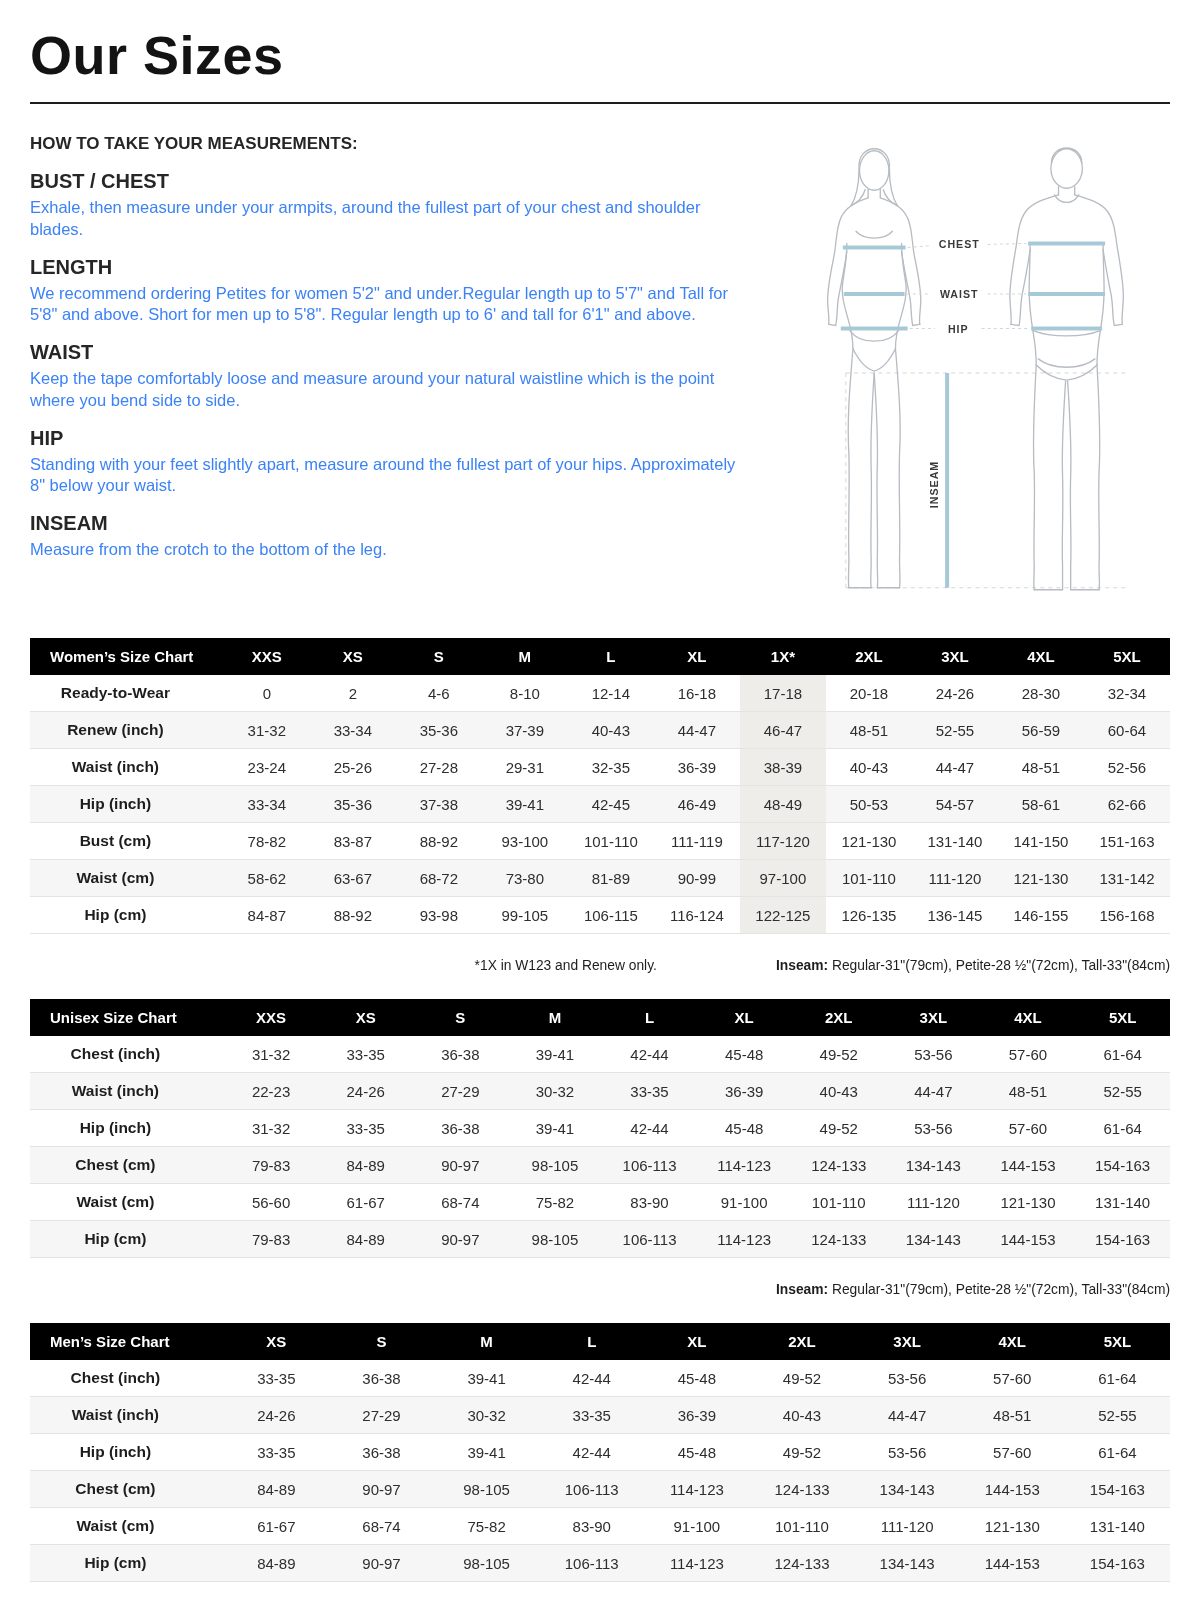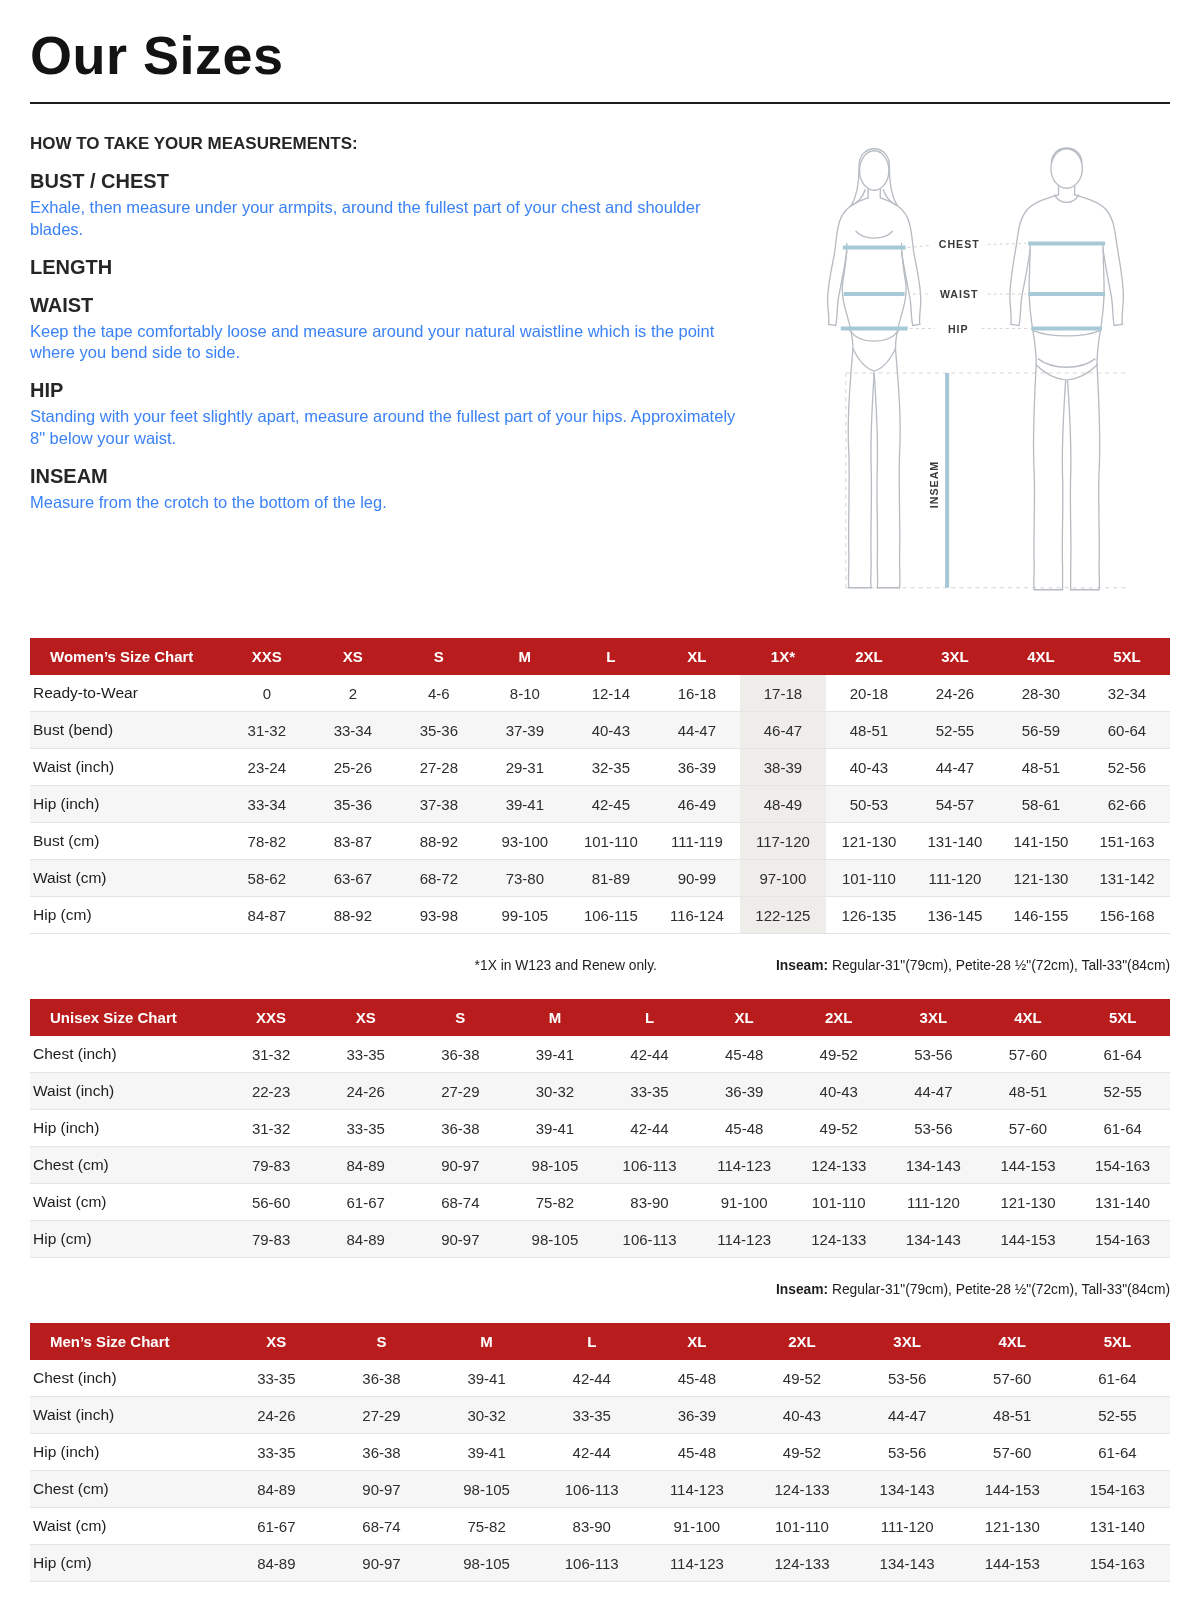--- a/index.html
+++ b/index.html
@@ -25,30 +25,30 @@
   .mi { margin-bottom:15px; }
   .mi-title { font-size:20px; font-weight:700; color:#262626; margin:0 0 4px; }
   .mi-body { font-size:16.5px; line-height:1.32; color:#3b82f6; margin:0; }
 
   .tables { margin-top:14px; }
   .size-table {
     width:100%; border-collapse:collapse; table-layout:fixed;
     font-size:15px; margin-top:26px;
   }
   .size-table thead th {
-    background:#b91c1c; color:#ffffff; font-weight:700;
+    background:#000000; color:#ffffff; font-weight:700;
     padding:10px 3px; text-align:center; font-size:15px;
   }
   .size-table th.table-title {
     text-align:left; padding-left:20px; width:17%;
   }
   .size-table tbody tr:nth-child(even) { background:#f6f6f6; }
   .size-table tbody th.row-label {
-    text-align:left; padding:9px 26px 9px 3px;
-    font-weight:400; color:#1d1d1d; border-bottom:1px solid #e4e4e4;
+    text-align:center; padding:9px 26px 9px 3px;
+    font-weight:700; color:#1d1d1d; border-bottom:1px solid #e4e4e4;
     font-size:15.5px;
   }
   .size-table tbody td {
     text-align:center; padding:9px 3px; color:#2e2e2e;
     border-bottom:1px solid #e4e4e4;
   }
   .size-table tbody td.hl { background:#efede9; }
 
   .table-foot { display:flex; align-items:baseline; margin-top:24px; font-size:13.8px; color:#1e1e1e; }
   .footnote-star { margin-left:39%; }
@@ -71,20 +71,21 @@
   <div class="top-area">
     <div class="instructions">
       <div class="how-heading">HOW TO TAKE YOUR MEASUREMENTS:</div>
 
       <div class="mi">
         <p class="mi-title">BUST / CHEST</p>
         <p class="mi-body">Exhale, then measure under your armpits, around the fullest part of your chest and shoulder blades.</p>
       </div>
       <div class="mi">
         <p class="mi-title">LENGTH</p>
+        <p class="mi-body">We recommend ordering Petites for women 5'2" and under.Regular length up to 5'7" and Tall for 5'8" and above. Short for men up to 5'8". Regular length up to 6' and tall for 6'1" and above.</p>
       </div>
       <div class="mi">
         <p class="mi-title">WAIST</p>
         <p class="mi-body">Keep the tape comfortably loose and measure around your natural waistline which is the point where you bend side to side.</p>
       </div>
       <div class="mi">
         <p class="mi-title">HIP</p>
         <p class="mi-body">Standing with your feet slightly apart, measure around the fullest part of your hips. Approximately 8" below your waist.</p>
       </div>
       <div class="mi">
@@ -202,21 +203,21 @@
                 <td>8-10</td>
                 <td>12-14</td>
                 <td>16-18</td>
                 <td class="hl">17-18</td>
                 <td>20-18</td>
                 <td>24-26</td>
                 <td>28-30</td>
                 <td>32-34</td>
               </tr>
               <tr>
-                <th class="row-label">Bust (bend)</th>
+                <th class="row-label">Renew (inch)</th>
                 <td>31-32</td>
                 <td>33-34</td>
                 <td>35-36</td>
                 <td>37-39</td>
                 <td>40-43</td>
                 <td>44-47</td>
                 <td class="hl">46-47</td>
                 <td>48-51</td>
                 <td>52-55</td>
                 <td>56-59</td>

